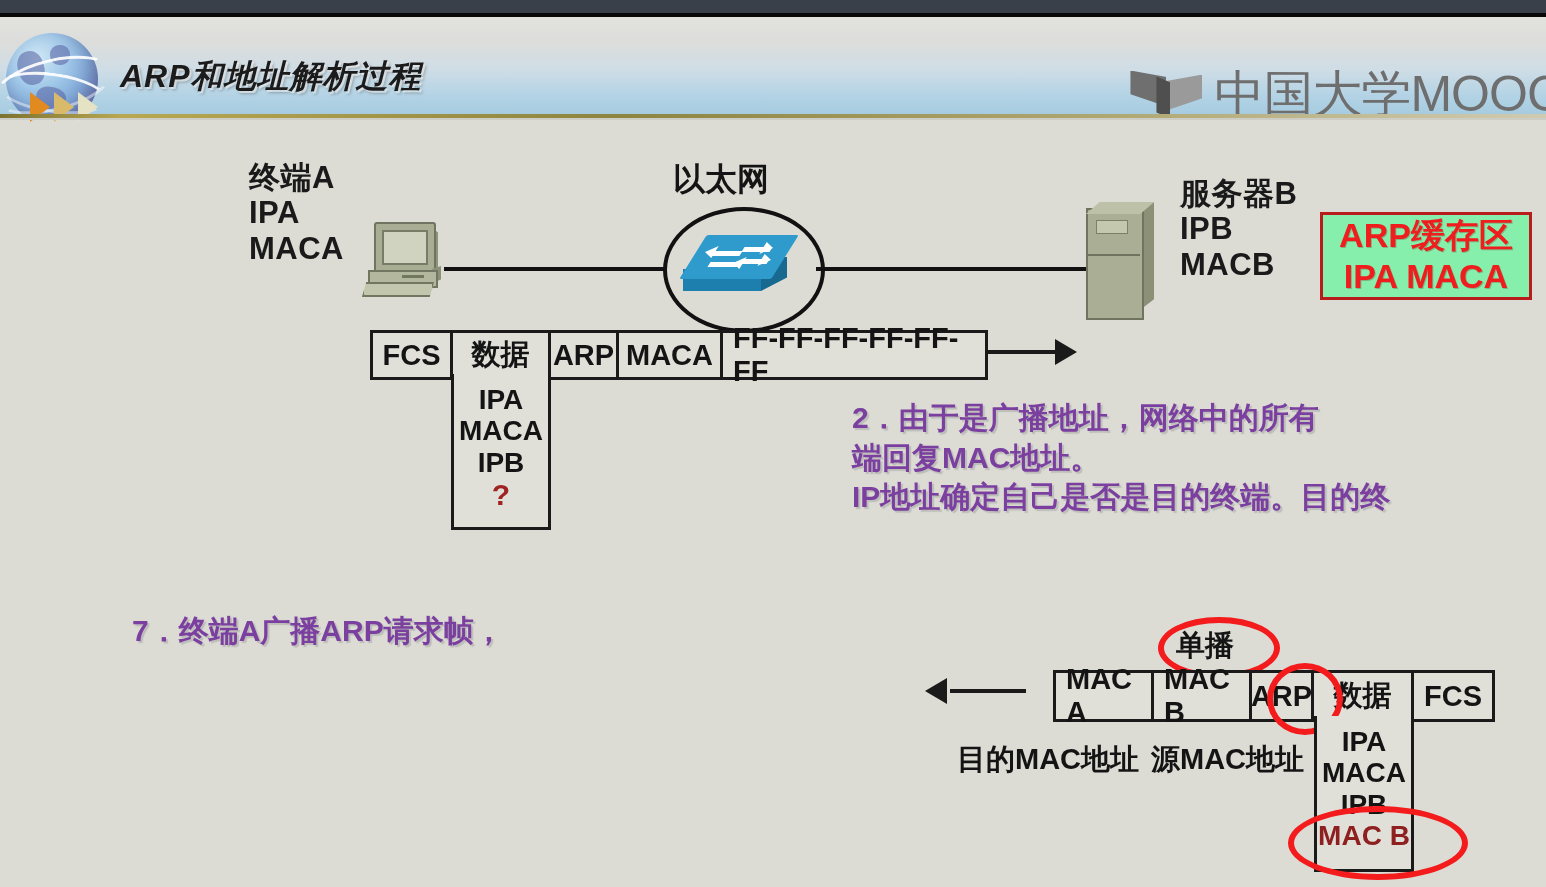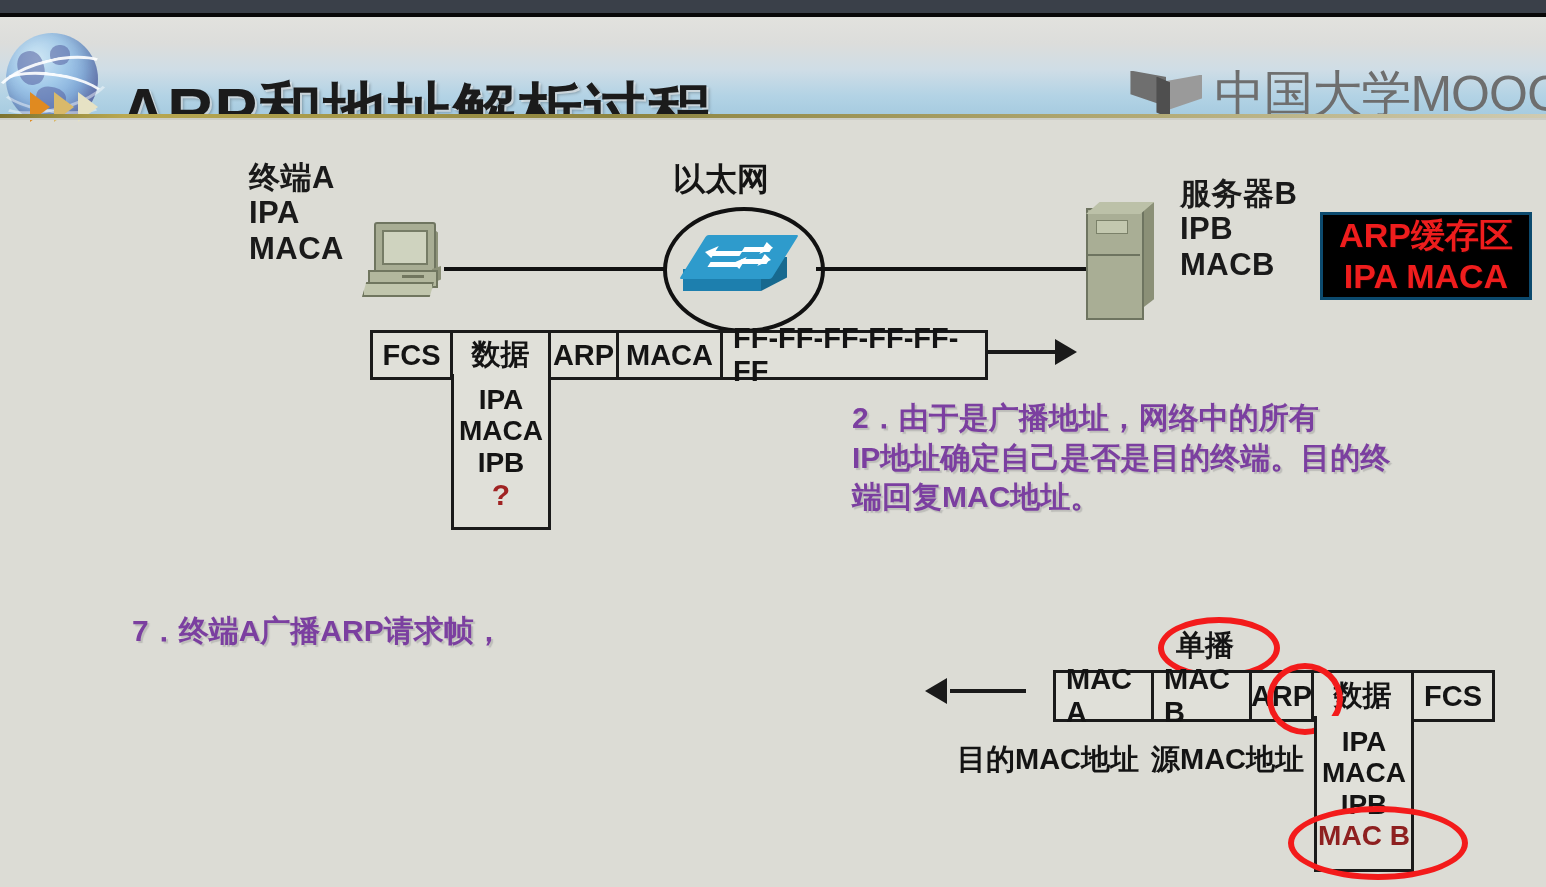--- a/index.html
+++ b/index.html
@@ -41,24 +41,25 @@
   .globe .s1{left:0px;top:30px;width:116px;height:46px;transform:rotate(-14deg);}
   .globe .s2{left:6px;top:44px;width:104px;height:34px;transform:rotate(8deg);}
 
   .chev{position:absolute;top:92px;width:0;height:0;
     border-top:15px solid transparent;border-bottom:15px solid transparent;}
   .chev1{left:30px;border-left:20px solid #e08a20;}
   .chev2{left:54px;border-left:20px solid #d9b96a;}
   .chev3{left:78px;border-left:20px solid #e6e2c4;}
 
   .slide-title{
-    position:absolute;left:120px;top:52px;
-    font-size:64px;font-weight:bold;color:#1b1b1b;letter-spacing:1px;
+    position:absolute;left:120px;top:38px;
+    font-size:32px;font-weight:bold;color:#1b1b1b;letter-spacing:1px;
     text-shadow:2px 2px 0 rgba(255,255,255,.55), 3px 3px 3px rgba(0,0,0,.25);
     white-space:nowrap;
+    font-style:italic;
   }
 
   .mooc{position:absolute;right:-16px;top:44px;display:flex;align-items:center;gap:10px;}
   .mooc-book{width:74px;height:48px;position:relative;}
   .mooc-book .bkL{position:absolute;left:0;top:0;width:36px;height:36px;background:#6f6f6f;
     clip-path:polygon(0 0,100% 18%,100% 100%,0 66%);}
   .mooc-book .bkR{position:absolute;left:36px;top:4px;width:36px;height:36px;background:#9a9a9a;
     clip-path:polygon(0 18%,100% 0,100% 66%,0 100%);}
   .mooc-book .bkS{position:absolute;left:26px;top:6px;width:14px;height:42px;background:#4f4f4f;
     clip-path:polygon(0 0,100% 14%,100% 100%,0 86%);}
@@ -132,21 +133,21 @@
   .detail-box span.hl{color:#8e2020;}
 
   
   .arrow-line{position:absolute;height:4px;background:#1a1a1a;}
   .arrow-head-r{position:absolute;width:0;height:0;border-top:13px solid transparent;
     border-bottom:13px solid transparent;border-left:22px solid #1a1a1a;}
   .arrow-head-l{position:absolute;width:0;height:0;border-top:13px solid transparent;
     border-bottom:13px solid transparent;border-right:22px solid #1a1a1a;}
 
   
-  .cache-box{position:absolute;border:3px solid #0c4a6e;background:#000000;
+  .cache-box{position:absolute;border:3px solid #b91c1c;background:#86efac;
     display:flex;flex-direction:column;align-items:center;justify-content:center;}
   .cache-box span{color:#ef1d1d;font-weight:bold;font-size:34px;line-height:1.2;
     text-shadow:1px 1px 0 rgba(120,0,0,.25);}
 
   
   .ptext{position:absolute;color:#7b3fa0;font-weight:bold;font-size:30px;line-height:1.32;
     text-shadow:2px 2px 1px rgba(150,150,150,.45);}
 
   
   .redring{position:absolute;border:6px solid #f31b1b;border-radius:50%;background:transparent;}
@@ -252,22 +253,22 @@
     <span>MACA</span>
     <span>IPB</span>
     <span class="q">?</span>
   </div>
 
   <div class="arrow-line" style="left:987px;top:350px;width:72px;"></div>
   <div class="arrow-head-r" style="left:1055px;top:339px;"></div>
 
   <div class="ptext" style="left:852px;top:398px;width:690px;">
     <div>2．由于是广播地址，网络中的所有</div>
+    <div>端回复MAC地址。</div>
     <div>IP地址确定自己是否是目的终端。目的终</div>
-    <div>端回复MAC地址。</div>
   </div>
 
   <div class="ptext" style="left:60px;top:608px;width:700px;line-height:1.5;">
     <div style="text-indent:72px;">7．终端A广播ARP请求帧，</div>
   </div>
 
   <div class="abs nb" style="left:1176px;top:626px;font-size:29px;font-weight:bold;color:#141414;">单播</div>
   <div class="redring" style="left:1158px;top:617px;width:110px;height:50px;"></div>
 
   <div class="arrow-line" style="left:950px;top:689px;width:76px;"></div>

